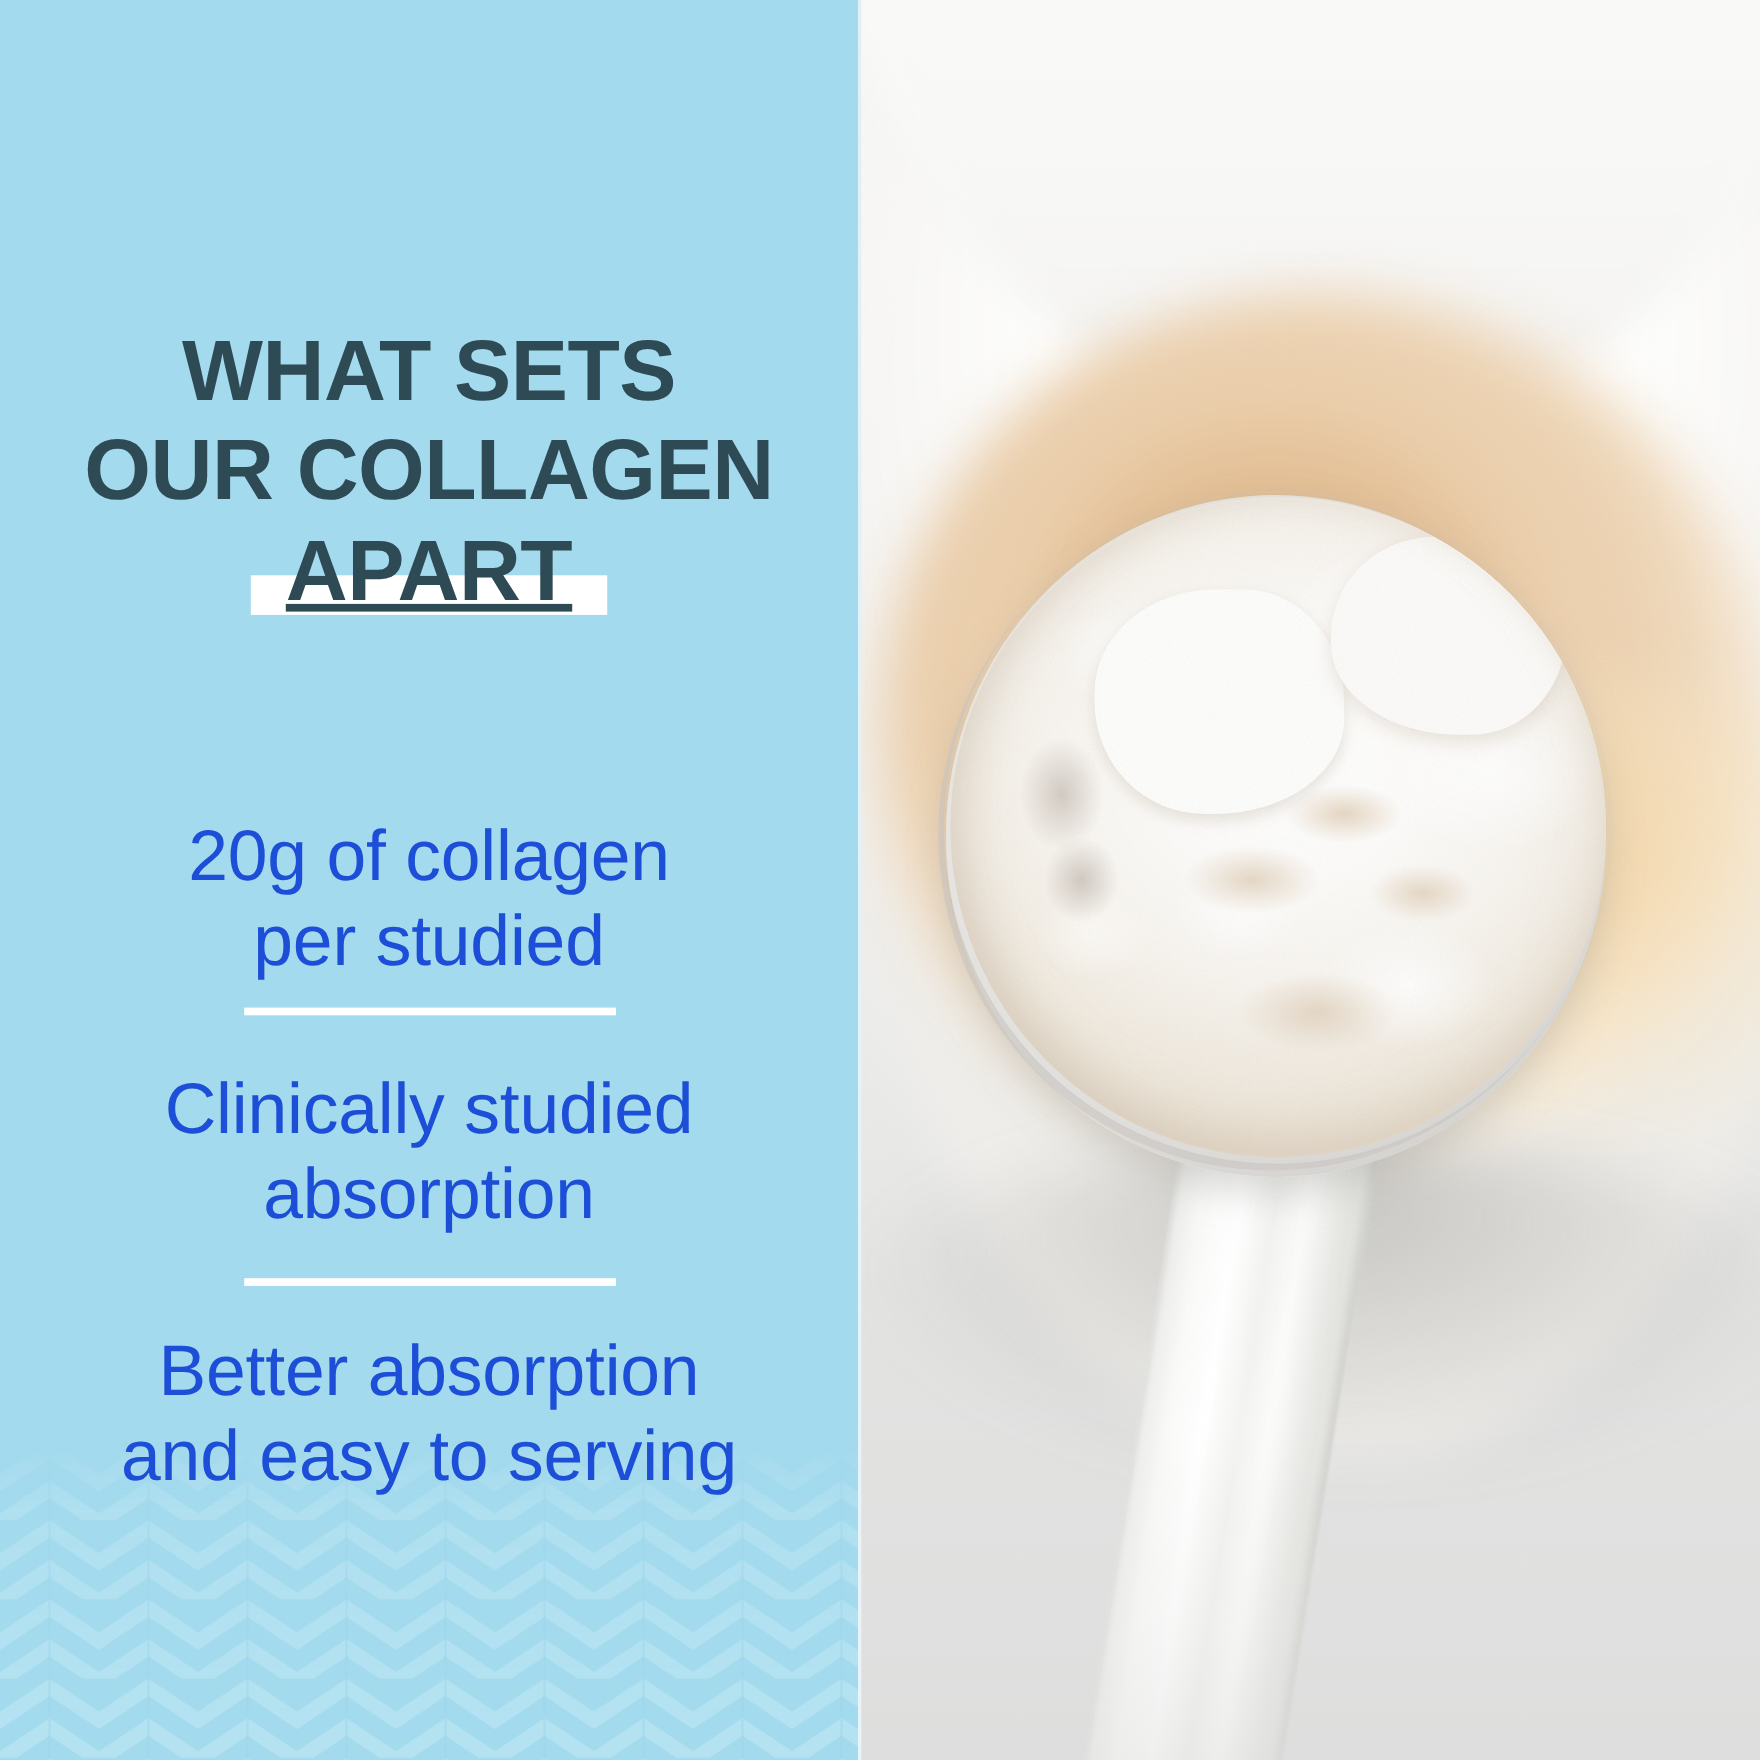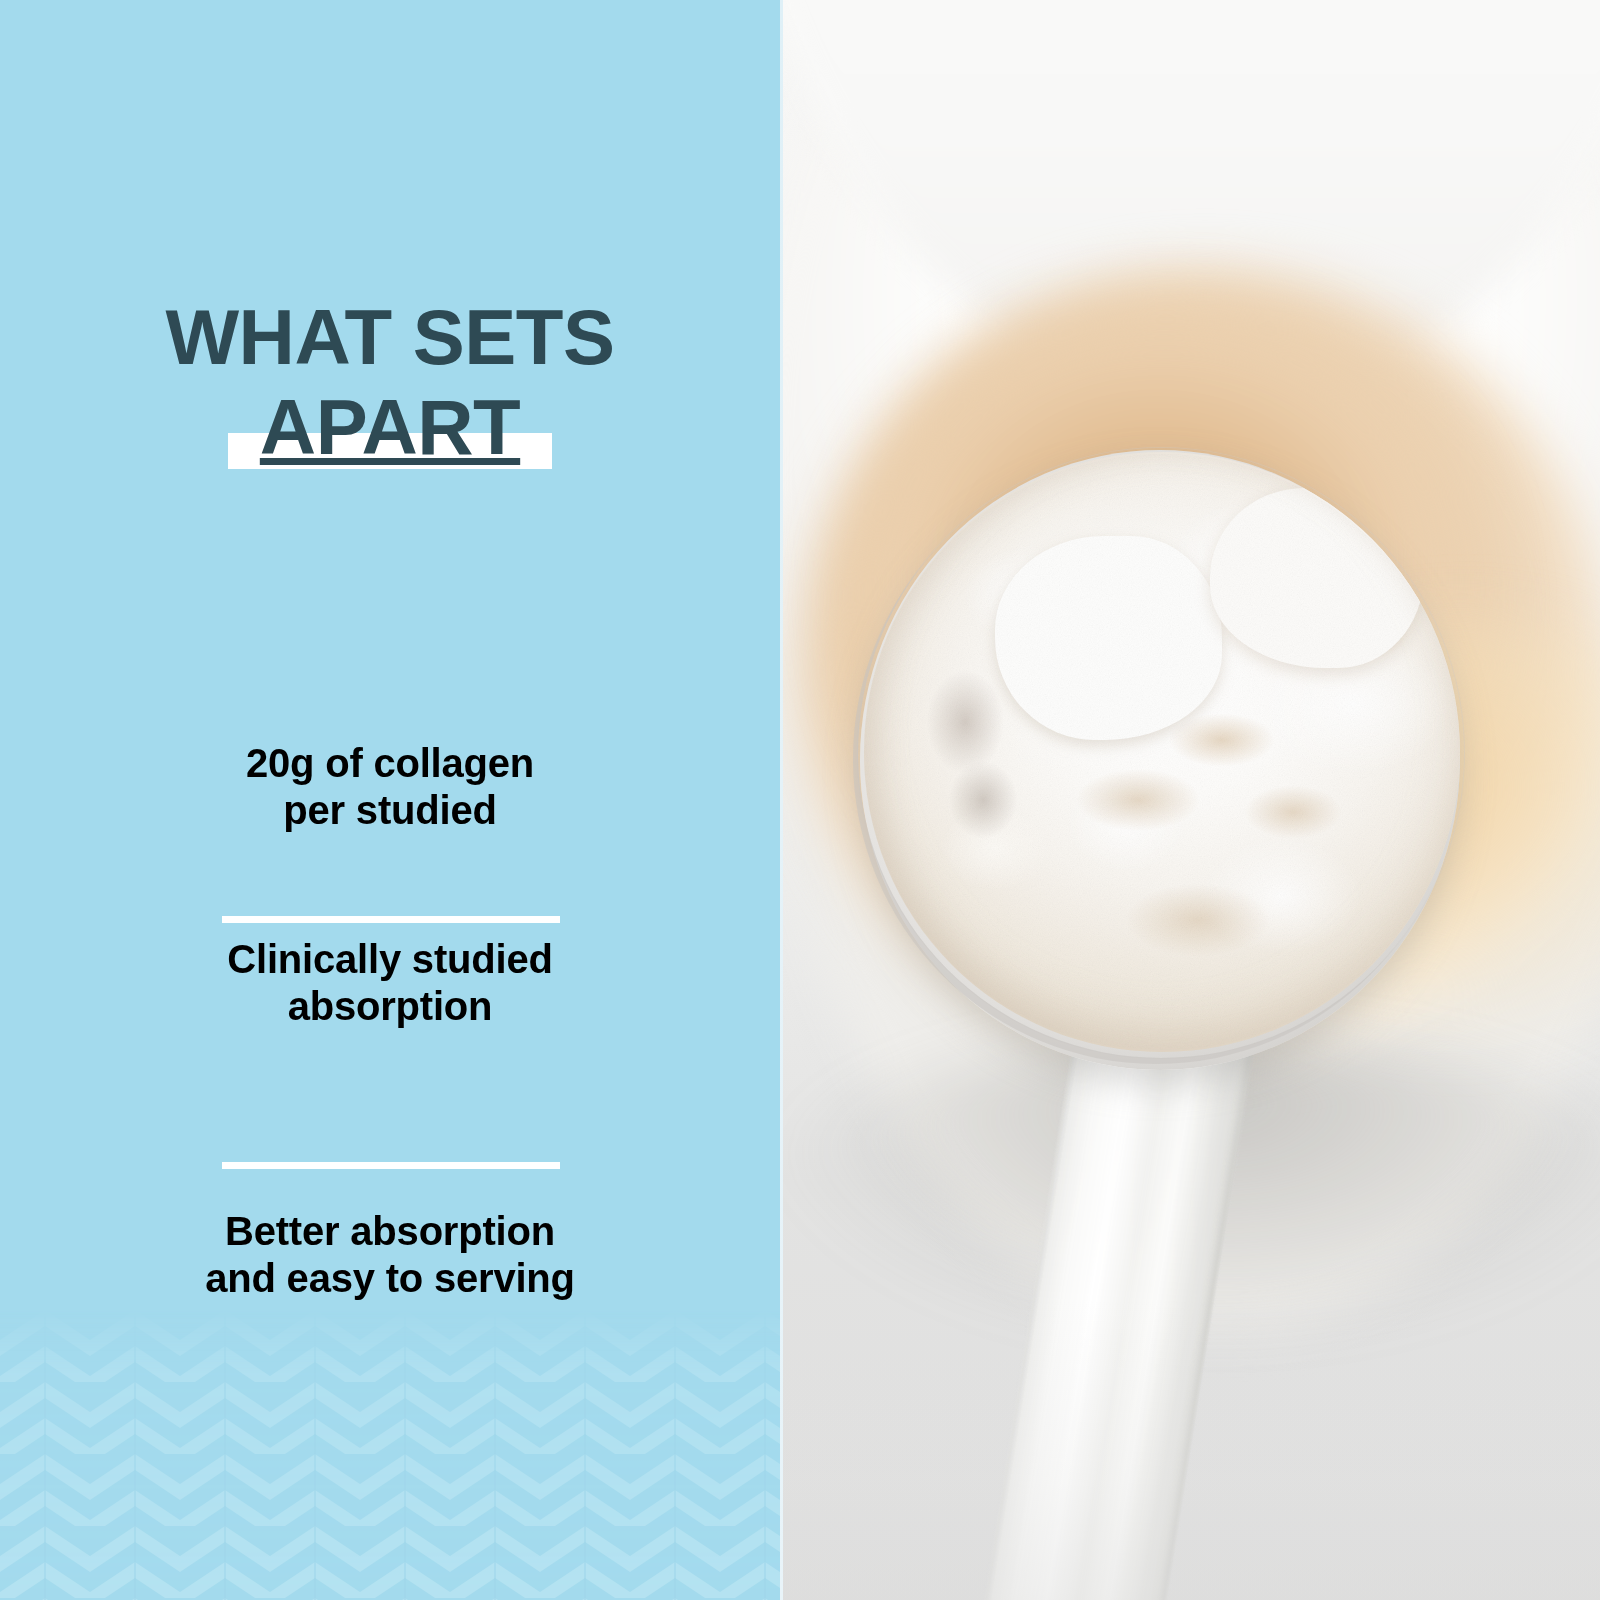--- a/index.html
+++ b/index.html
@@ -70,28 +70,28 @@
     background:#ffffff;
     z-index:-1;
   }
 
   
   .bullet {
     position:absolute;
     left:30px;
     width:720px;
     text-align:center;
-    color:#000000;
-    font-weight:bold;
-    font-size:40px;
+    color:#1d4ed8;
+    font-weight:normal;
+    font-size:65px;
     line-height:1.18;
     letter-spacing:-0.2px;
   }
   .bullet-1 { top:700px; }
-  .bullet-2 { top:896px;text-align:center; }
+  .bullet-2 { top:930px;text-align:center; }
   .bullet-3 { top:1168px; }
 
   .divider {
     position:absolute;
     left:222px;
     width:338px;
     height:7px;
     background:#ffffff;
   }
   .divider-1 { top:876px; }
@@ -345,20 +345,21 @@
           <rect width="780" height="290" fill="url(#chevfade)"></rect>
         </mask>
       </defs>
       <rect width="780" height="290" fill="url(#chev)" mask="url(#chevmask)"></rect>
     </svg>
 
     <div class="left-content">
 
       <div class="headline">
         <span class="hl-line">WHAT SETS</span>
+        <span class="hl-line">OUR COLLAGEN</span>
         <span class="hl-line">
           <span class="hl-word-wrap">
             <span class="hl-highlight"></span>
             <span>APART</span>
           </span>
         </span>
       </div>
 
       <div class="bullet bullet-1">
         <span>20g of collagen</span><br>

